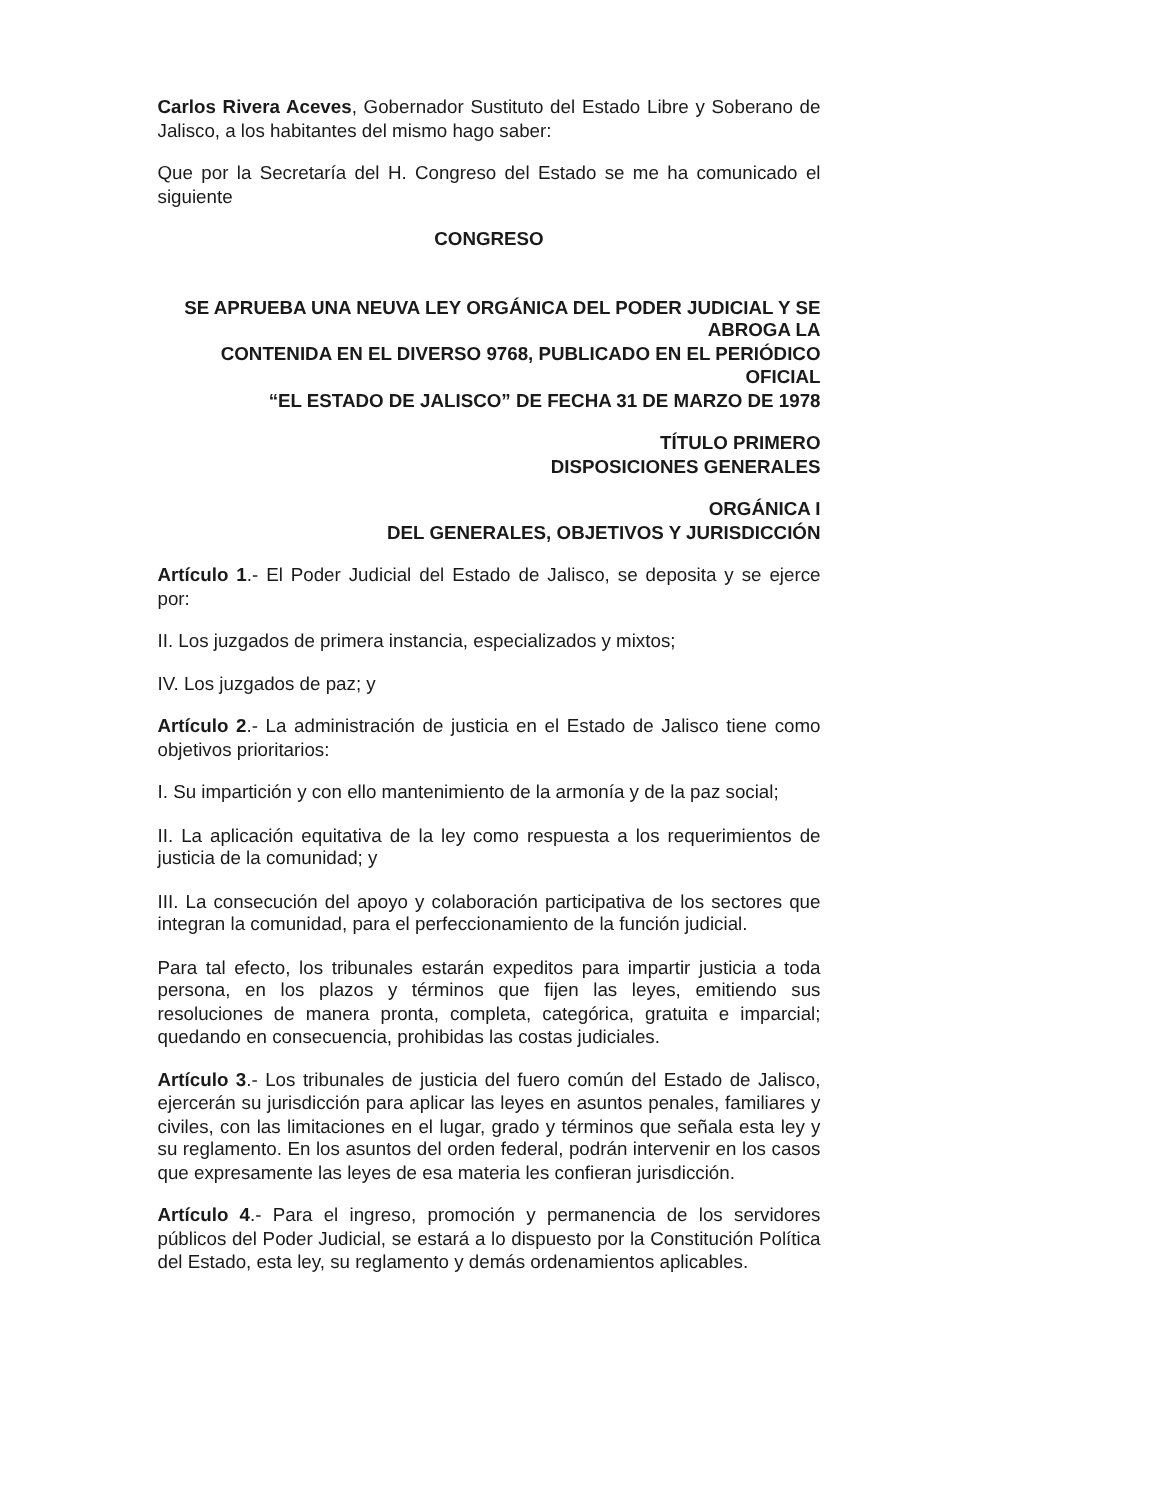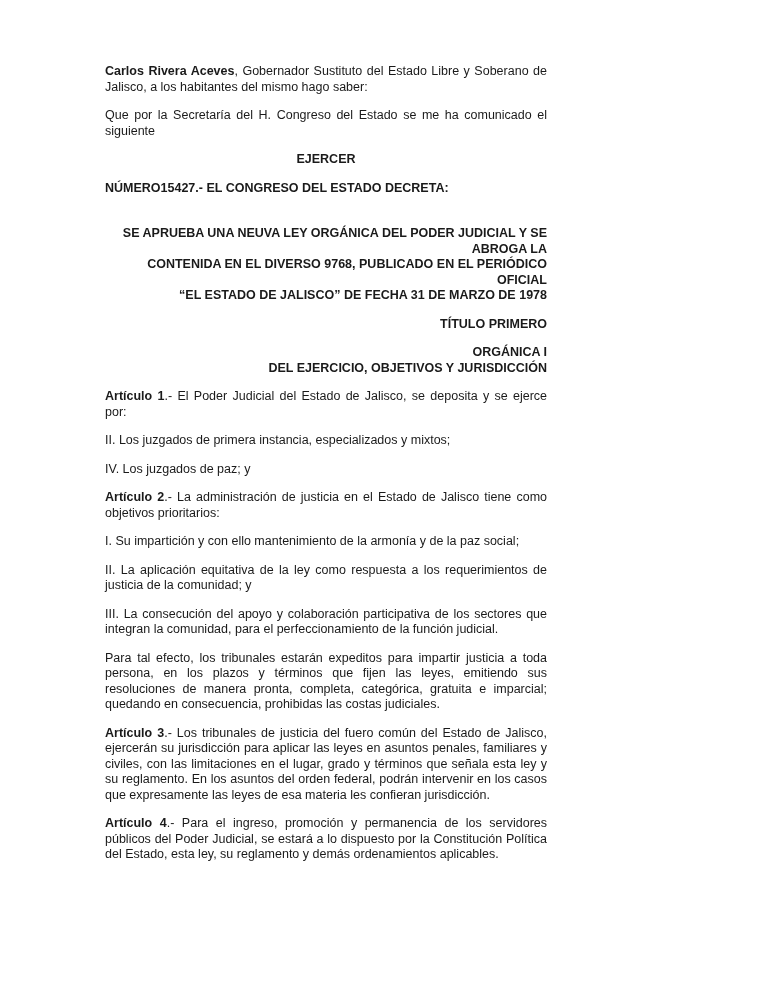--- a/index.html
+++ b/index.html
@@ -46,37 +46,37 @@
 </style>
 </head>
 <body>
 
 <div class="page">
 
   <p class="para"><strong>Carlos Rivera Aceves</strong><span>, Gobernador Sustituto del Estado Libre y Soberano de Jalisco, a los habitantes del mismo hago saber:</span></p>
 
   <p class="para">Que por la Secretaría del H. Congreso del Estado se me ha comunicado el siguiente</p>
 
-  <p class="para center bold">EJERCER</p>
+  <p class="para center bold">CONGRESO</p>
 
-  <p class="para bold">NÚMERO15427.- EL CONGRESO DEL ESTADO DECRETA:</p>
 
   <div class="heading-group approval-heading">
     <div>SE APRUEBA UNA NEUVA LEY ORGÁNICA DEL PODER JUDICIAL Y SE ABROGA LA</div>
     <div>CONTENIDA EN EL DIVERSO 9768, PUBLICADO EN EL PERIÓDICO OFICIAL</div>
     <div>“EL ESTADO DE JALISCO” DE FECHA 31 DE MARZO DE 1978</div>
   </div>
 
   <div class="heading-group">
     <div>TÍTULO PRIMERO</div>
+    <div>DISPOSICIONES GENERALES</div>
   </div>
 
   <div class="heading-group">
     <div>ORGÁNICA I</div>
-    <div>DEL EJERCICIO, OBJETIVOS Y JURISDICCIÓN</div>
+    <div>DEL GENERALES, OBJETIVOS Y JURISDICCIÓN</div>
   </div>
 
   <p class="para"><strong>Artículo 1</strong><span>.- El Poder Judicial del Estado de Jalisco, se deposita y se ejerce por:</span></p>
 
   <p class="para">II. Los juzgados de primera instancia, especializados y mixtos;</p>
   <p class="para">IV. Los juzgados de paz; y</p>
 
   <p class="para"><strong>Artículo 2</strong><span>.- La administración de justicia en el Estado de Jalisco tiene como objetivos prioritarios:</span></p>
 
   <p class="para">I. Su impartición y con ello mantenimiento de la armonía y de la paz social;</p>

